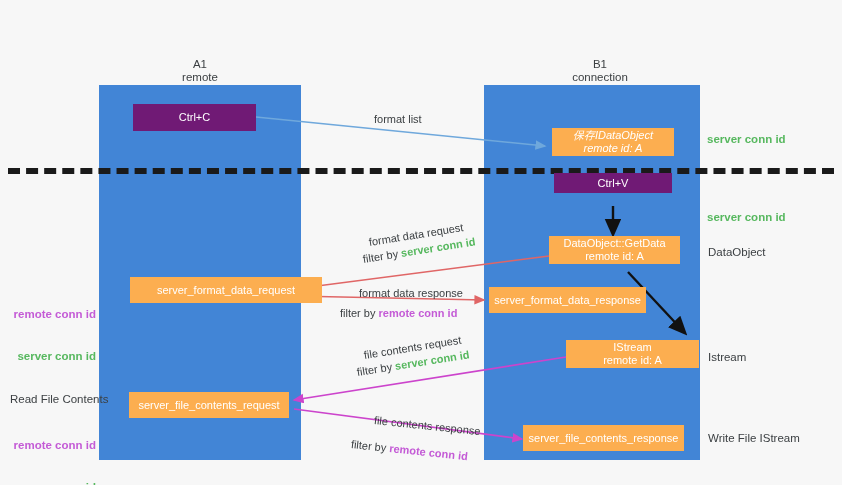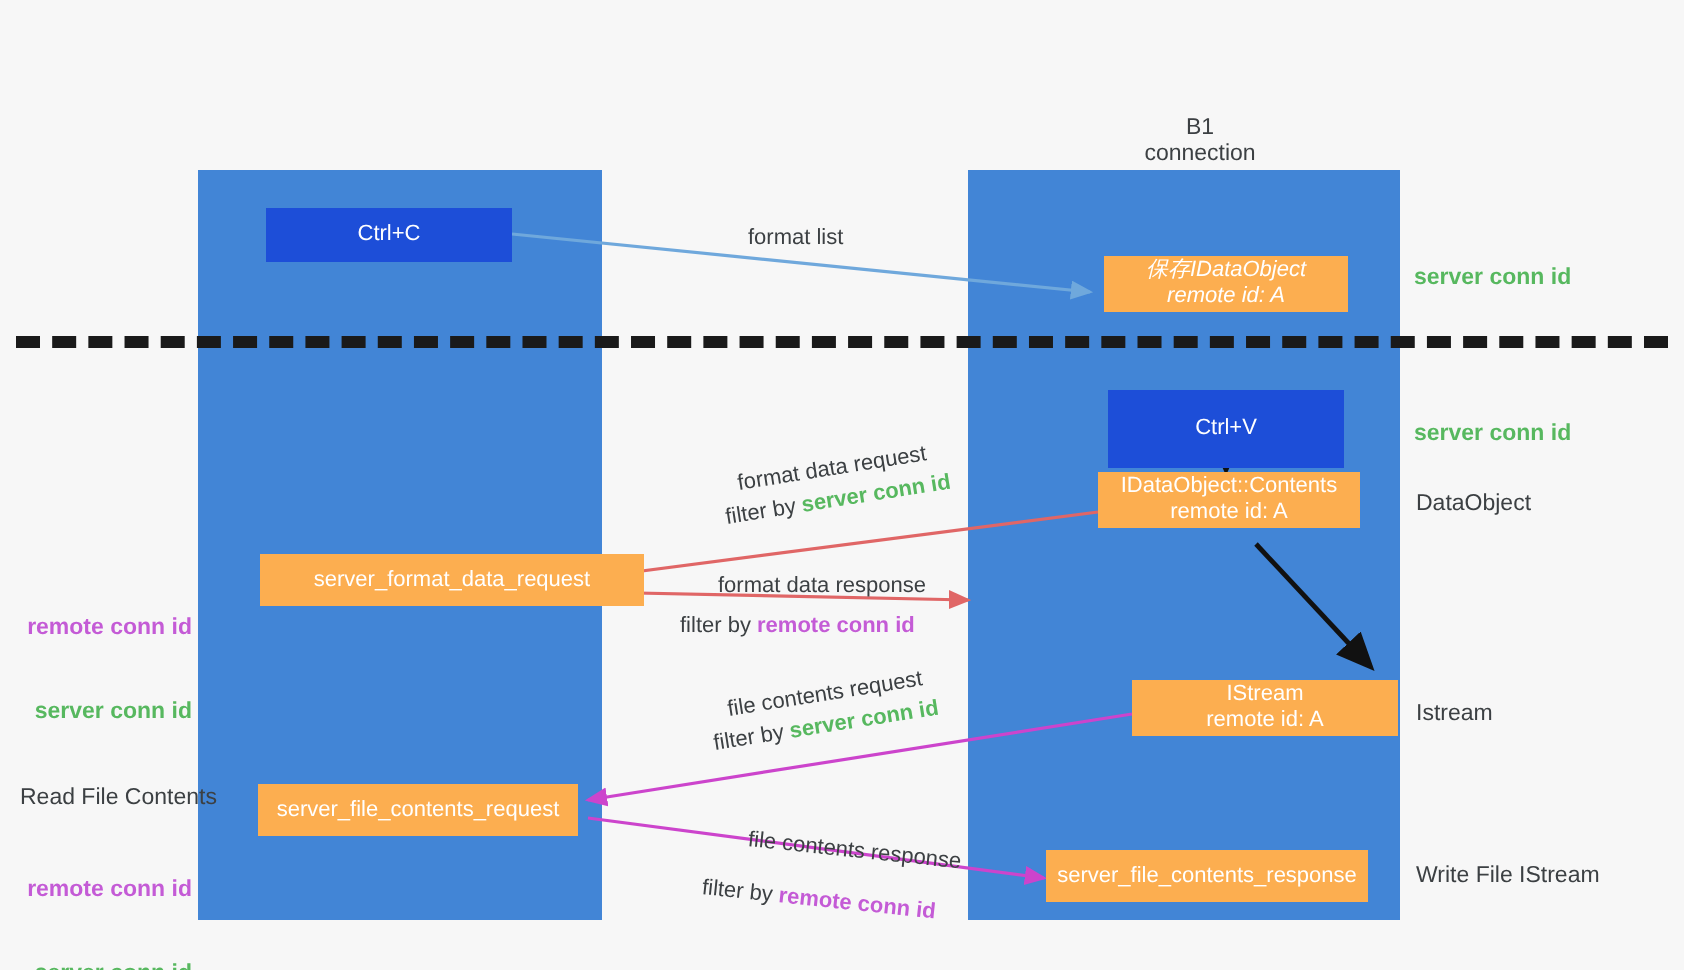--- a/index.html
+++ b/index.html
@@ -47,21 +47,21 @@
     flex-direction: column;
     align-items: center;
     justify-content: center;
     text-align: center;
     color: #ffffff;
     font-size: 11px;
     line-height: 13px;
     box-sizing: border-box;
     white-space: pre;
   }
-  .box.green { background: #1d4ed8; }
+  .box.green { background: #701a75; }
   .box.orange { background: #fcae50; }
 
   
   .side-label {
     font-size: 11.5px;
     color: #3c4043;
     white-space: pre;
     line-height: 14px;
   }
   .conn-green { color: #57b85f; font-weight: bold; }
@@ -90,20 +90,22 @@
     width: 842px; height: 485px;
     pointer-events: none;
   }
 </style>
 </head>
 <body>
 
 <div id="stage">
 
 
+  <div class="abs lane-header" style="left:140px; top:58px; width:120px;">A1
+remote</div>
   <div class="abs lane-header" style="left:540px; top:58px; width:120px;">B1
 connection</div>
 
   <div class="abs lane" style="left:99px; top:85px; width:202px; height:375px;"></div>
   <div class="abs lane" style="left:484px; top:85px; width:216px; height:375px;"></div>
 
   <svg class="overlay">
     <defs>
       <marker id="ah-blue" markerWidth="7" markerHeight="7" refX="6" refY="3" orient="auto">
         <path d="M0,0 L7,3 L0,6 z" fill="#6fa8dc"></path>
@@ -138,25 +140,26 @@
 
   <div class="abs box green" style="left:133px; top:104px; width:123px; height:27px;">Ctrl+C</div>
 
   <div class="abs box orange" style="left:130px; top:277px; width:192px; height:26px;">server_format_data_request</div>
 
   <div class="abs box orange" style="left:129px; top:392px; width:160px; height:26px;">server_file_contents_request</div>
 
   <div class="abs box orange" style="left:552px; top:128px; width:122px; height:28px;font-style:italic;">保存IDataObject
 remote id: A</div>
 
-  <div class="abs box green" style="left:554px; top:195px; width:118px; height:39px;">Ctrl+V</div>
-
-  <div class="abs box orange" style="left:549px; top:236px; width:131px; height:28px;">IDataObject::Contents
+  <div class="abs box green" style="left:554px; top:173px; width:118px; height:20px;">Ctrl+V</div>
+
+  <div class="abs box orange" style="left:549px; top:236px; width:131px; height:28px;">DataObject::GetData
 remote id: A</div>
 
+  <div class="abs box orange" style="left:489px; top:287px; width:157px; height:26px;">server_format_data_response</div>
 
   <div class="abs box orange" style="left:566px; top:340px; width:133px; height:28px;">IStream
 remote id: A</div>
 
   <div class="abs box orange" style="left:523px; top:425px; width:161px; height:26px;">server_file_contents_response</div>
 
   <div class="abs side-label conn-green" style="left:707px; top:132px;">server conn id</div>
 
   <div class="abs side-label conn-green" style="left:707px; top:210px;">server conn id</div>
 

